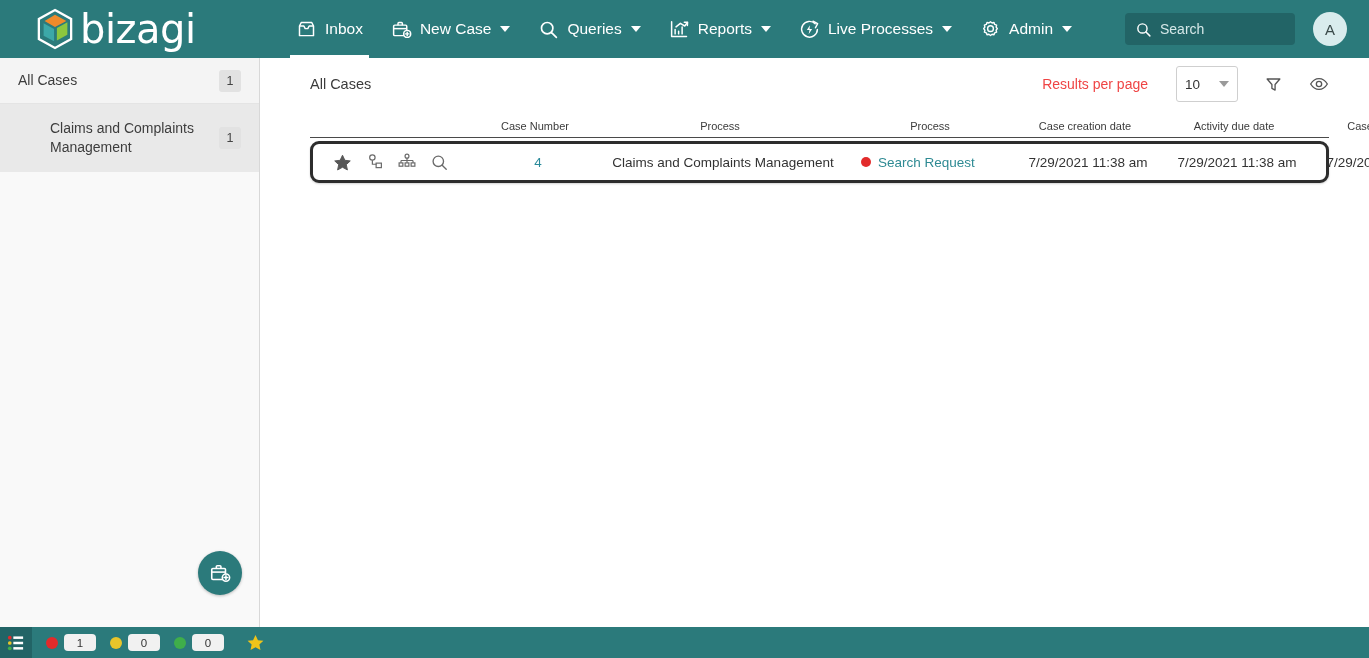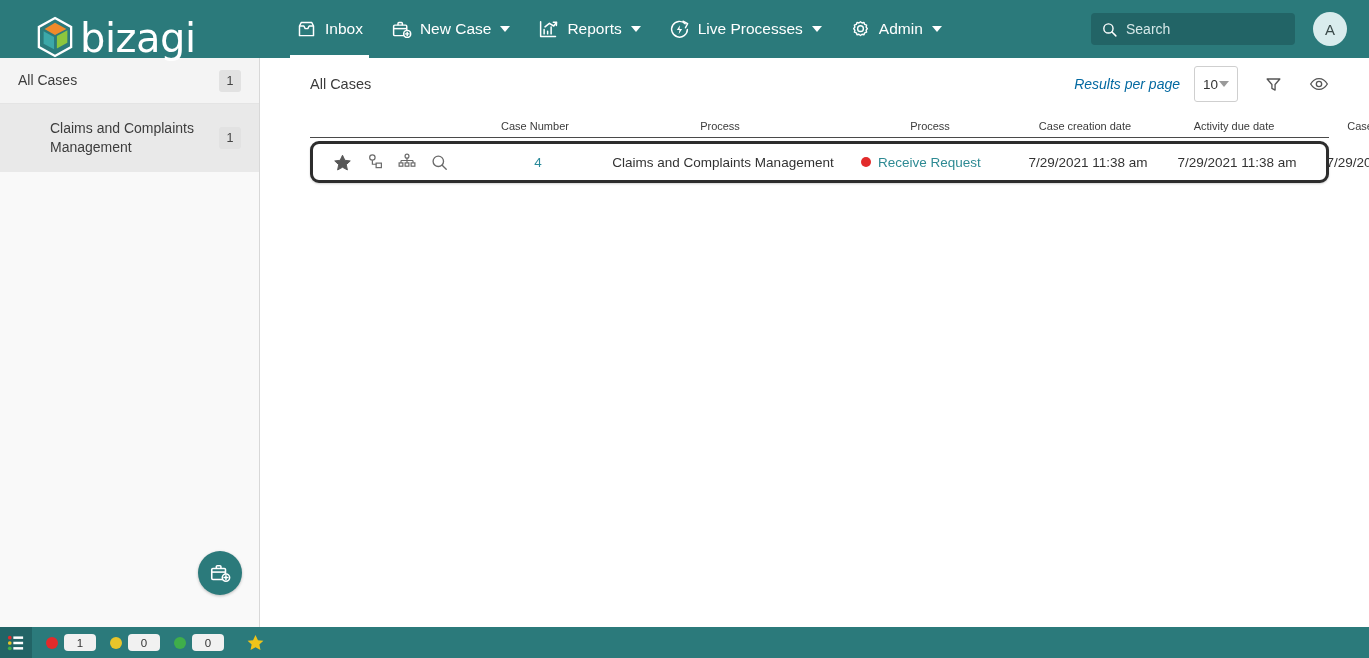--- a/index.html
+++ b/index.html
@@ -28,21 +28,21 @@
     display: flex;
     align-items: center;
     position: relative;
     z-index: 30;
   }
   .logo-area {
     width: 260px;
     min-width: 260px;
     height: 58px;
     display: flex;
-    align-items: flex-end;
+    align-items: center;
     padding-left: 36px;
   }
   .logo-mark { width: 38px; height: 42px; display: block; }
   .logo-text {
     color: #ffffff;
     font-size: 40px;
     letter-spacing: -0.5px;
     font-weight: 400;
     margin-left: 6px;
     line-height: 1;
@@ -82,21 +82,21 @@
     border-top: 6px solid #ffffff;
   }
 
   .header-right {
     margin-left: auto;
     display: flex;
     align-items: center;
     padding-right: 22px;
   }
   .search-box {
-    width: 204px;
+    width: 170px;
     height: 32px;
     background: #226466;
     border-radius: 4px;
     display: flex;
     align-items: center;
     padding: 0 10px;
     cursor: text;
   }
   .search-box .si { margin-right: 8px; display: flex; }
   .search-input {
@@ -205,23 +205,23 @@
     height: 52px;
     display: flex;
     align-items: center;
   }
   .main-title { font-size: 14.5px; color: #3b3b3b; }
   .topbar-right {
     margin-left: auto;
     display: flex;
     align-items: center;
   }
-  .rpp-label { font-size: 14px; color: #0369a1; margin-right: 14px; font-style: italic; }
+  .rpp-label { font-size: 14px; color: #ef4444; margin-right: 28px; }
   .rpp-select {
-    width: 44px; height: 30px;
+    width: 62px; height: 30px;
     border: 1px solid #cfcfcf;
     border-radius: 3px;
     background: #fff;
     display: flex;
     align-items: center;
     padding: 17px 8px;
     cursor: pointer;
   }
   .rpp-value { font-size: 13.5px; color: #333; flex: 1; }
   .sel-caret {
@@ -361,20 +361,30 @@
             <path d="M8 7 V5 a1 1 0 0 1 1-1 h3 a1 1 0 0 1 1 1 V7"></path>
             <path d="M3 11 H18"></path>
             <circle cx="18.5" cy="17" r="4" fill="#2b7a7b"></circle>
             <path d="M18.5 15 V19 M16.5 17 H20.5" stroke-linecap="round"></path>
           </svg>
         </span>
         <span>New Case</span>
         <span class="caret"></span>
       </div>
 
+      <div class="nav-item">
+        <span class="ico">
+          <svg width="21" height="21" viewBox="0 0 24 24" fill="none" stroke="#ffffff" stroke-width="1.9" stroke-linecap="round">
+            <circle cx="10.5" cy="10.5" r="6.5"></circle>
+            <path d="M15.5 15.5 L21 21"></path>
+          </svg>
+        </span>
+        <span>Queries</span>
+        <span class="caret"></span>
+      </div>
 
       <div class="nav-item">
         <span class="ico">
           <svg width="21" height="21" viewBox="0 0 24 24" fill="none" stroke="#ffffff" stroke-width="1.7" stroke-linecap="round" stroke-linejoin="round">
             <path d="M3 3 V20 H20"></path>
             <path d="M7 17 V12 M11 17 V14 M15 17 V9"></path>
             <path d="M8 9 L13 5 L18 8 L21 4"></path>
             <path d="M17.5 3.6 L21.2 3.7 L21 7.4"></path>
           </svg>
         </span>
@@ -521,21 +531,21 @@
           </div>
 
           <div class="td c-num">
             <span class="link">4</span>
           </div>
 
           <div class="td c-proc">Claims and Complaints Management</div>
 
           <div class="c-act">
             <span class="dot-red"></span>
-            <span class="link-teal">Receive Request</span>
+            <span class="link-teal">Search Request</span>
           </div>
 
           <div class="td c-cdate">7/29/2021 11:38 am</div>
           <div class="td c-adate">7/29/2021 11:38 am</div>
           <div class="td c-ddate">7/29/2021 11:38 am</div>
 
         </div>
       </div>
 
     </div>

